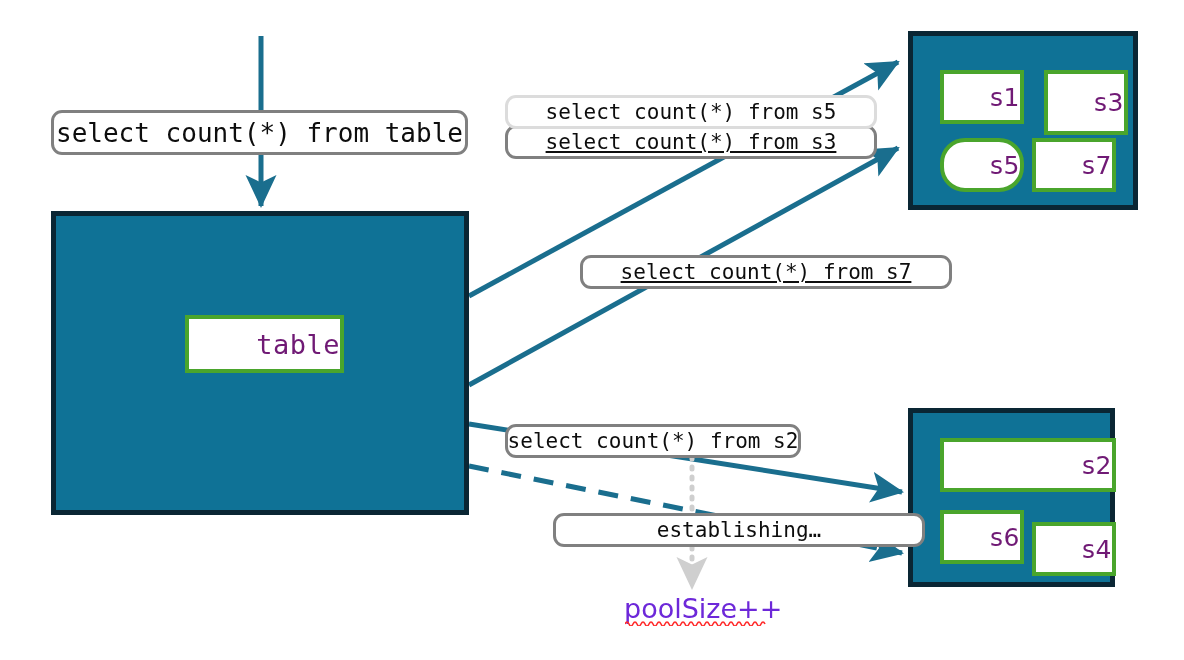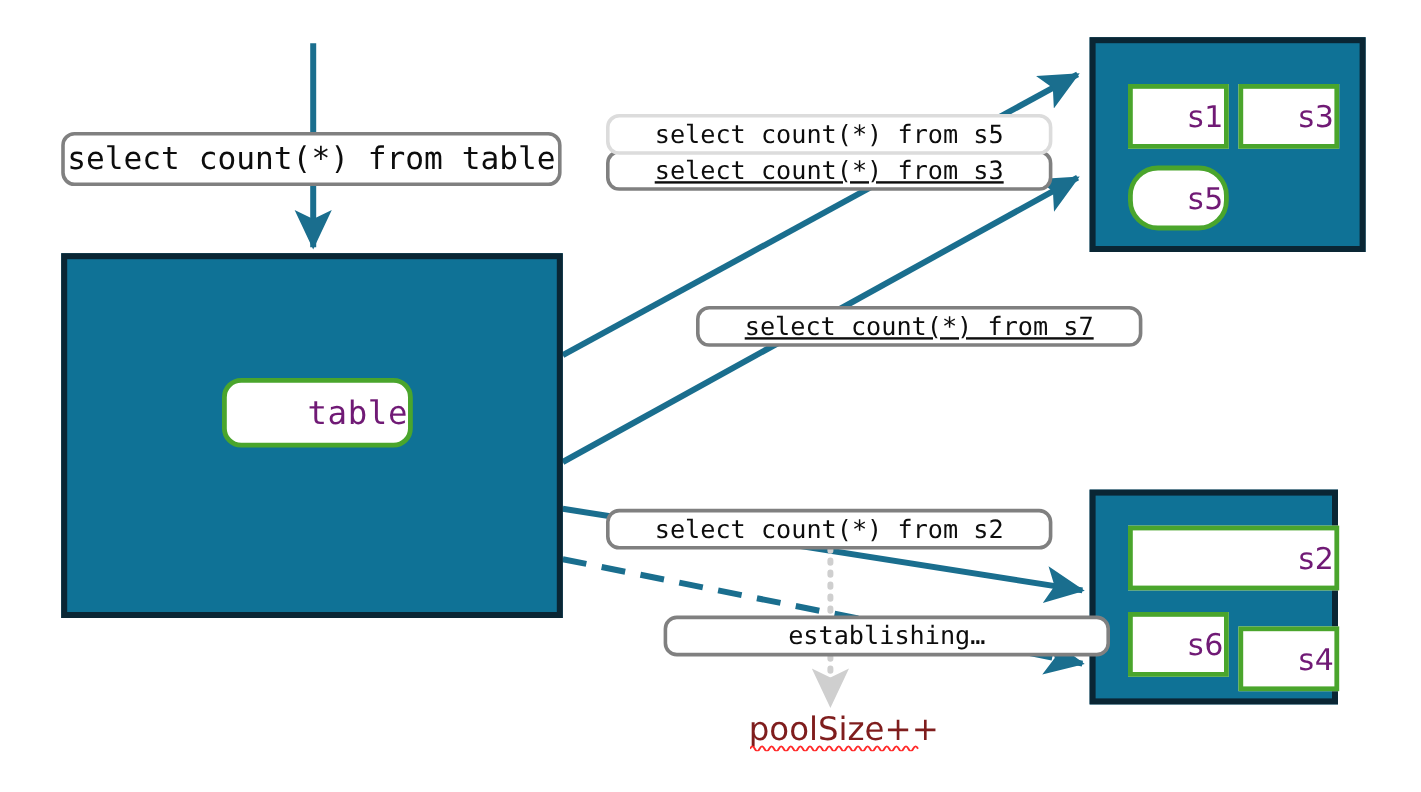--- a/index.html
+++ b/index.html
@@ -73,21 +73,21 @@
   }
   .qlabel.big {
     font-size: 26px;
   }
 
   
   .ghost-text {
     position: absolute;
     font-family: "DejaVu Sans", "Liberation Sans", sans-serif;
     font-size: 27px;
-    color: #7f1d1d;
+    color: #6d28d9;
     white-space: nowrap;
     letter-spacing: 0px;
   }
   .squiggle {
     position: absolute;
     height: 6px;
     overflow: hidden;
   }
 </style>
 </head>
@@ -128,34 +128,37 @@
     <g>
       <path d="M692,457 L692,585" stroke="#cfcfcf" stroke-width="5" stroke-dasharray="2,8" stroke-linecap="round" fill="none" marker-end="url(#ahg)"></path>
     </g>
   </svg>
 
   <div class="qlabel big" style="left:51px; top:110px; width:417px; height:45px;">
     <span>select count(*) from table</span>
   </div>
 
   <div class="pool" style="left:51px; top:211px; width:418px; height:304px;">
-    <div class="node mono" style="left:129px; top:99px; width:159px; height:58px; position:absolute;border-radius:16px;">
+    <div class="node mono" style="left:129px; top:99px; width:159px; height:58px; position:absolute;">
       <span>table</span>
     </div>
   </div>
 
   <div class="pool" style="left:908px; top:31px; width:230px; height:179px;">
     <div class="node" style="left:27px; top:34px; width:84px; height:54px; position:absolute;">
       <span>s1</span>
     </div>
-    <div class="node" style="left:119px; top:34px; width:84px; height:54px; position:absolute;">
+    <div class="node" style="left:131px; top:34px; width:84px; height:65px; position:absolute;">
       <span>s3</span>
     </div>
     <div class="node" style="left:27px; top:102px; width:84px; height:54px; position:absolute;border-radius:25px;">
       <span>s5</span>
+    </div>
+    <div class="node" style="left:119px; top:102px; width:84px; height:54px; position:absolute;">
+      <span>s7</span>
     </div>
   </div>
 
   <div class="pool" style="left:908px; top:408px; width:207px; height:179px;">
     <div class="node" style="left:27px; top:25px; width:176px; height:54px; position:absolute;">
       <span>s2</span>
     </div>
     <div class="node" style="left:27px; top:97px; width:84px; height:54px; position:absolute;">
       <span>s6</span>
     </div>
@@ -169,21 +172,21 @@
   </div>
 
   <div class="qlabel" style="left:505px; top:125px; width:372px; height:34px;text-decoration:underline;">
     <span>select count(*) from s3</span>
   </div>
 
   <div class="qlabel" style="left:580px; top:255px; width:372px; height:34px;text-decoration:underline;">
     <span>select count(*) from s7</span>
   </div>
 
-  <div class="qlabel" style="left:505px; top:424px; width:372px; height:34px;">
+  <div class="qlabel" style="left:505px; top:424px; width:296px; height:34px;">
     <span>select count(*) from s2</span>
   </div>
 
   <div class="qlabel" style="left:505px; top:513px; width:372px; height:34px;margin-left:48px;">
     <span>establishing…</span>
   </div>
 
   <div class="ghost-text" style="left:624px; top:593px;">
     <span>poolSize++</span>
   </div>

